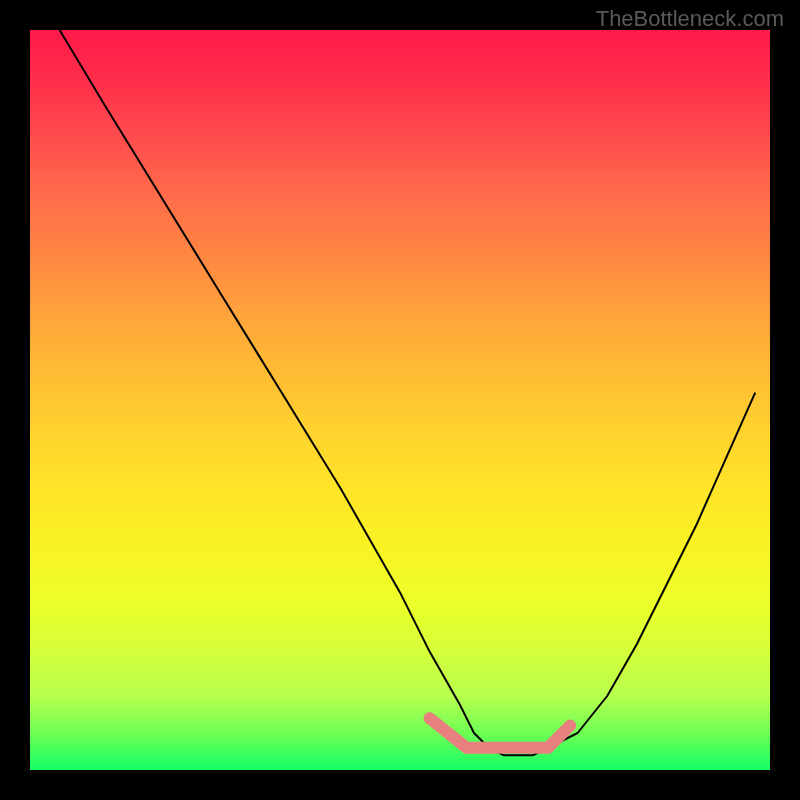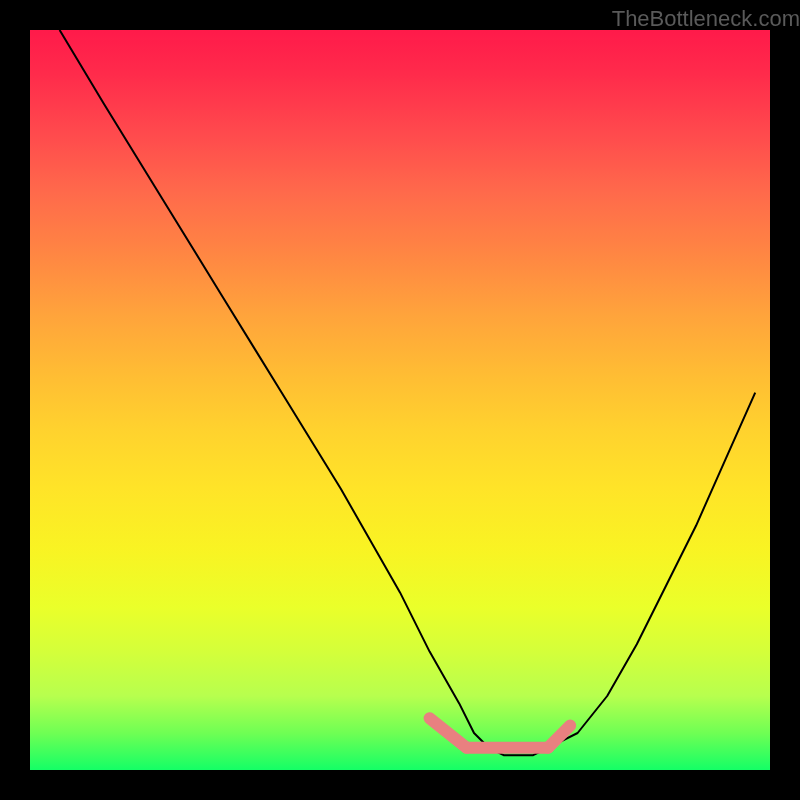--- a/index.html
+++ b/index.html
@@ -7,21 +7,21 @@
     width: 800px;
     height: 800px;
     background: #000;
     position: relative;
     overflow: hidden;
     font-family: Arial, sans-serif;
   }
   .watermark {
     position: absolute;
     top: 6px;
-    right: 0;
+    right: 16px;
     color: #5a5a5a;
     font-size: 22px;
     font-weight: 500;
     z-index: 10;
   }
   .plot-area {
     position: absolute;
     left: 30px;
     top: 30px;
     width: 740px;

